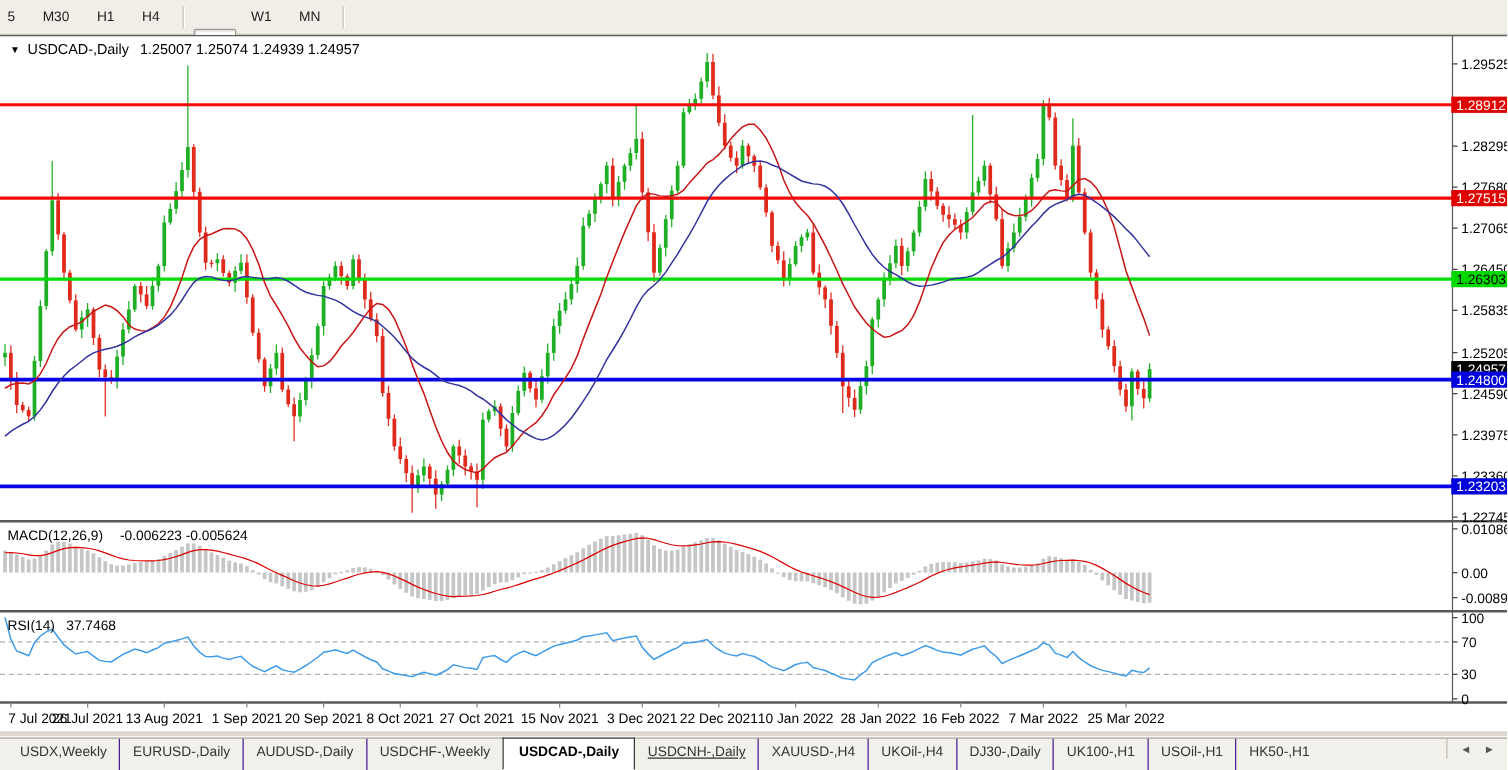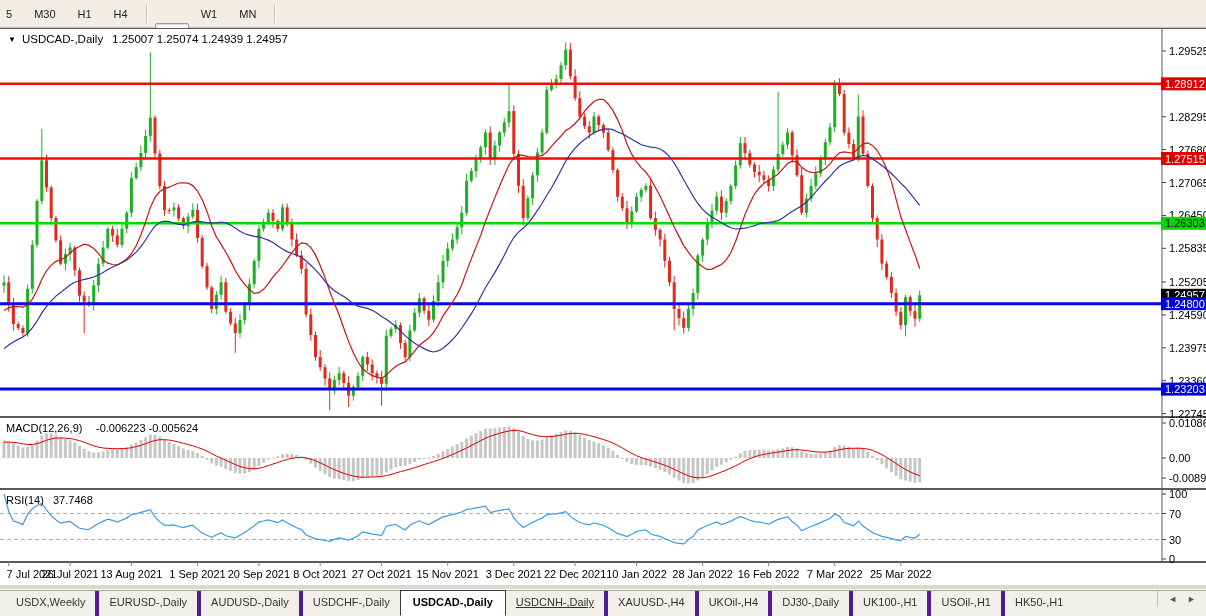--- a/index.html
+++ b/index.html
@@ -7,21 +7,21 @@
   .abs{position:absolute;}
   
   #toolbar{left:0;top:0;width:1206px;height:27px;background:#F0EEE6;border-bottom:1px solid #C9C5BA;display:flex;align-items:center;}
   .tf-btn{font-size:11px;color:#222;padding:3px 9px;margin:0 1px;border:1px solid transparent;border-radius:2px;cursor:default;}
   .tf-btn.active{background:#FBFAF6;border:1px solid #9a9a9a;box-shadow:inset 1px 1px 1px rgba(0,0,0,.12);margin-top:39px;}
   .tb-sep{width:1px;height:18px;background:#c6c2b6;box-shadow:1px 0 0 #fff;margin:0 7px;}
   
   #charthost{left:0;top:0;}
   
   #tabbar{left:0;top:590px;width:1206px;height:26px;background:#F2F0EA;border-top:1px solid #A8A49A;display:flex;}
-  .tab{font-size:11px;color:#333;padding:5px 10px;white-space:nowrap;border-left:4px solid #4c1d95;cursor:default;}
+  .tab{font-size:11px;color:#333;padding:5px 10px;white-space:nowrap;border-left:1px solid #4c1d95;cursor:default;}
   .tab:first-child{border-left:none;margin-left:6px;}
   .tab.active{background:#fff;border:1px solid #3a3a3a;border-bottom:1px solid #fff;font-weight:bold;color:#000;position:relative;top:-1px;padding:5px 12px;}
   .tab.active + .tab{border-left:none;text-decoration:underline;}
   .tab-arrows{margin-left:auto;display:flex;align-items:center;gap:10px;padding:0 10px;border-left:1px solid #c2beb2;height:16px;}
   .tab-arrow{font-size:9px;color:#555;cursor:default;}
 </style>
 </head>
 <body>
 
 <div id="screen">
@@ -540,21 +540,21 @@
         <text x="1165" y="227.3" font-size="11" fill="#000">1.26303</text>
         <rect x="1161" y="297.2" width="45" height="13" fill="#0000DC"></rect>
         <text x="1165" y="307.7" font-size="11" fill="#fff">1.24800</text>
         <rect x="1161" y="382.6" width="45" height="13" fill="#0000DC"></rect>
         <text x="1165" y="393.1" font-size="11" fill="#fff">1.23203</text>
       </svg></div>
   <div id="tabbar" class="abs">
       <span class="tab">USDX,Weekly</span>
       <span class="tab">EURUSD-,Daily</span>
       <span class="tab">AUDUSD-,Daily</span>
-      <span class="tab">USDCHF-,Daily</span>
+      <span class="tab">USDCHF-,Weekly</span>
       <span class="tab active">USDCAD-,Daily</span>
       <span class="tab">USDCNH-,Daily</span>
       <span class="tab">XAUUSD-,H4</span>
       <span class="tab">UKOil-,H4</span>
       <span class="tab">DJ30-,Daily</span>
       <span class="tab">UK100-,H1</span>
       <span class="tab">USOil-,H1</span>
       <span class="tab">HK50-,H1</span>
       <span class="tab-arrows">
         <span class="tab-arrow">◄</span>

